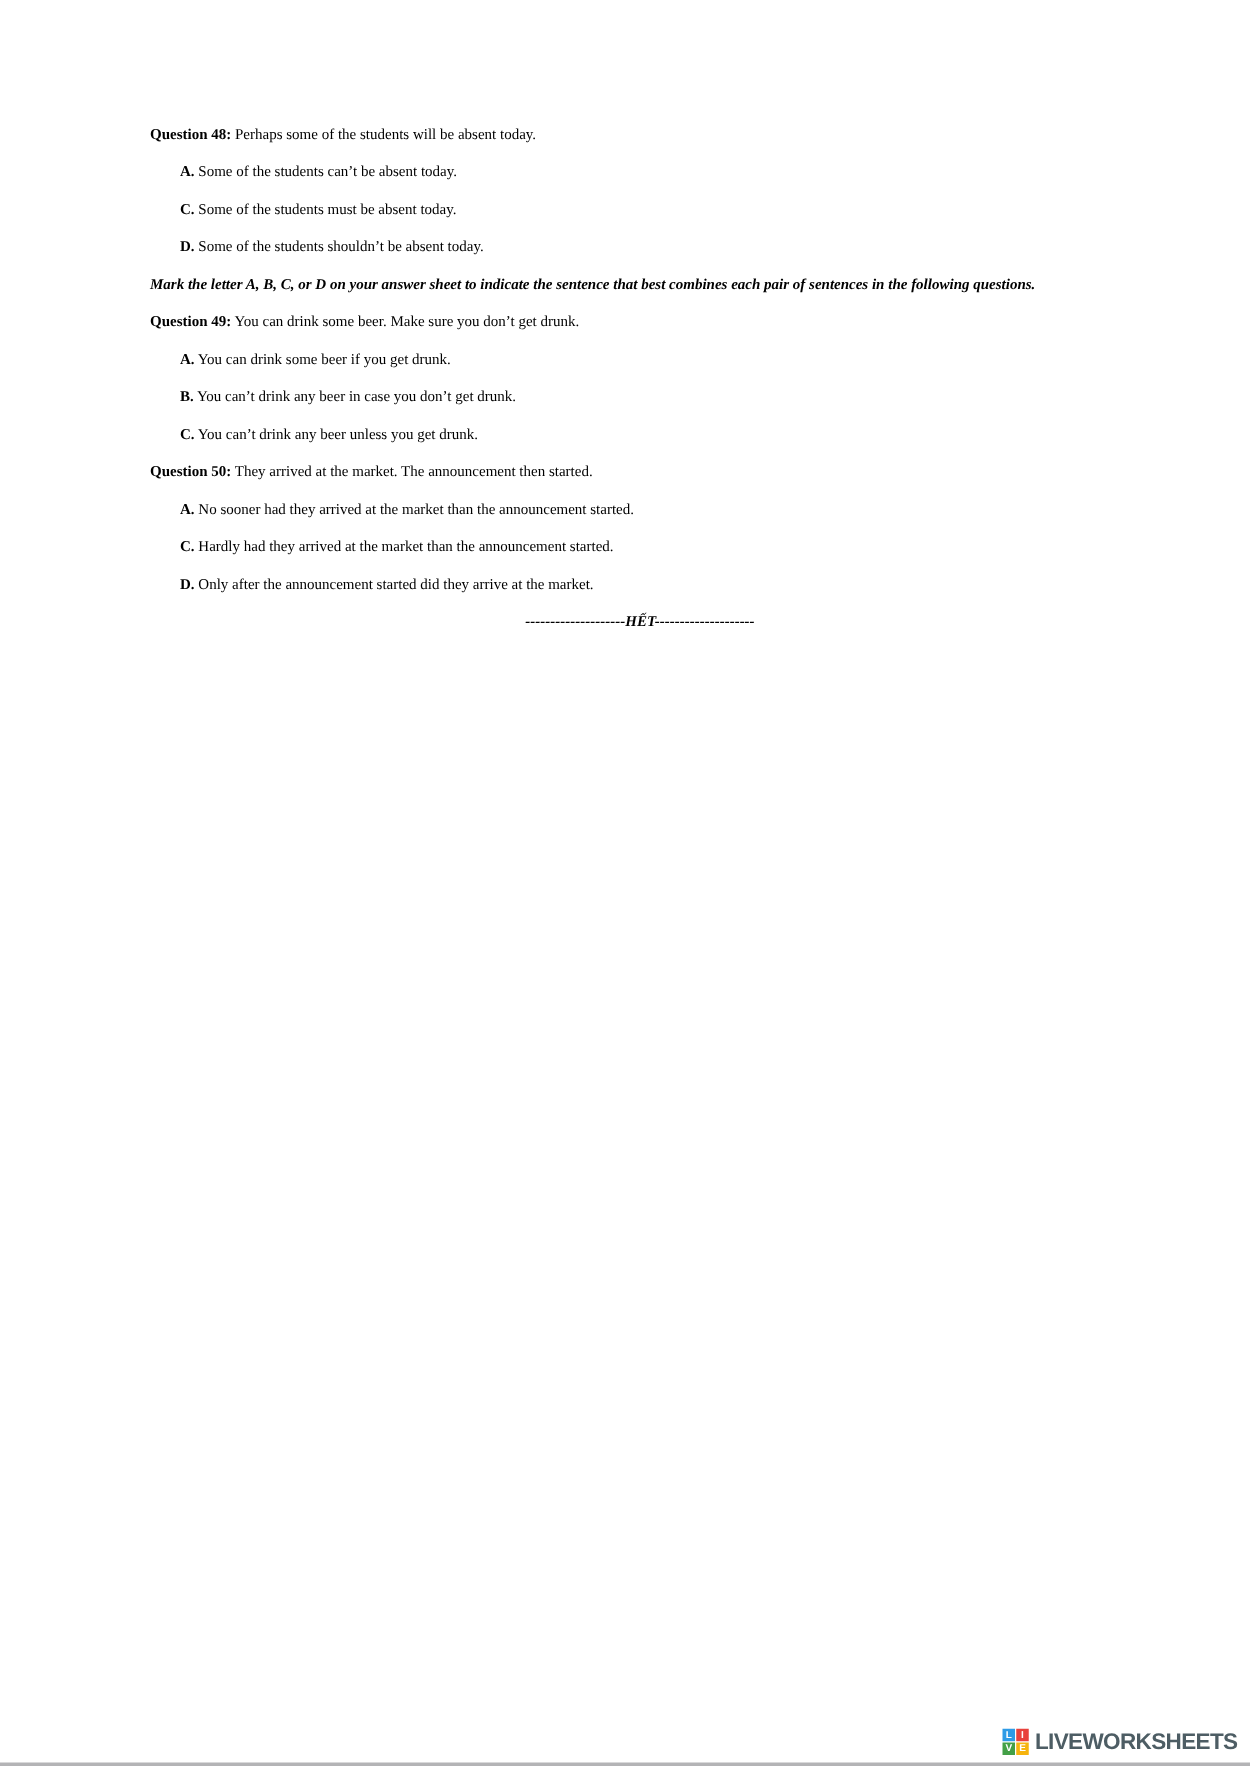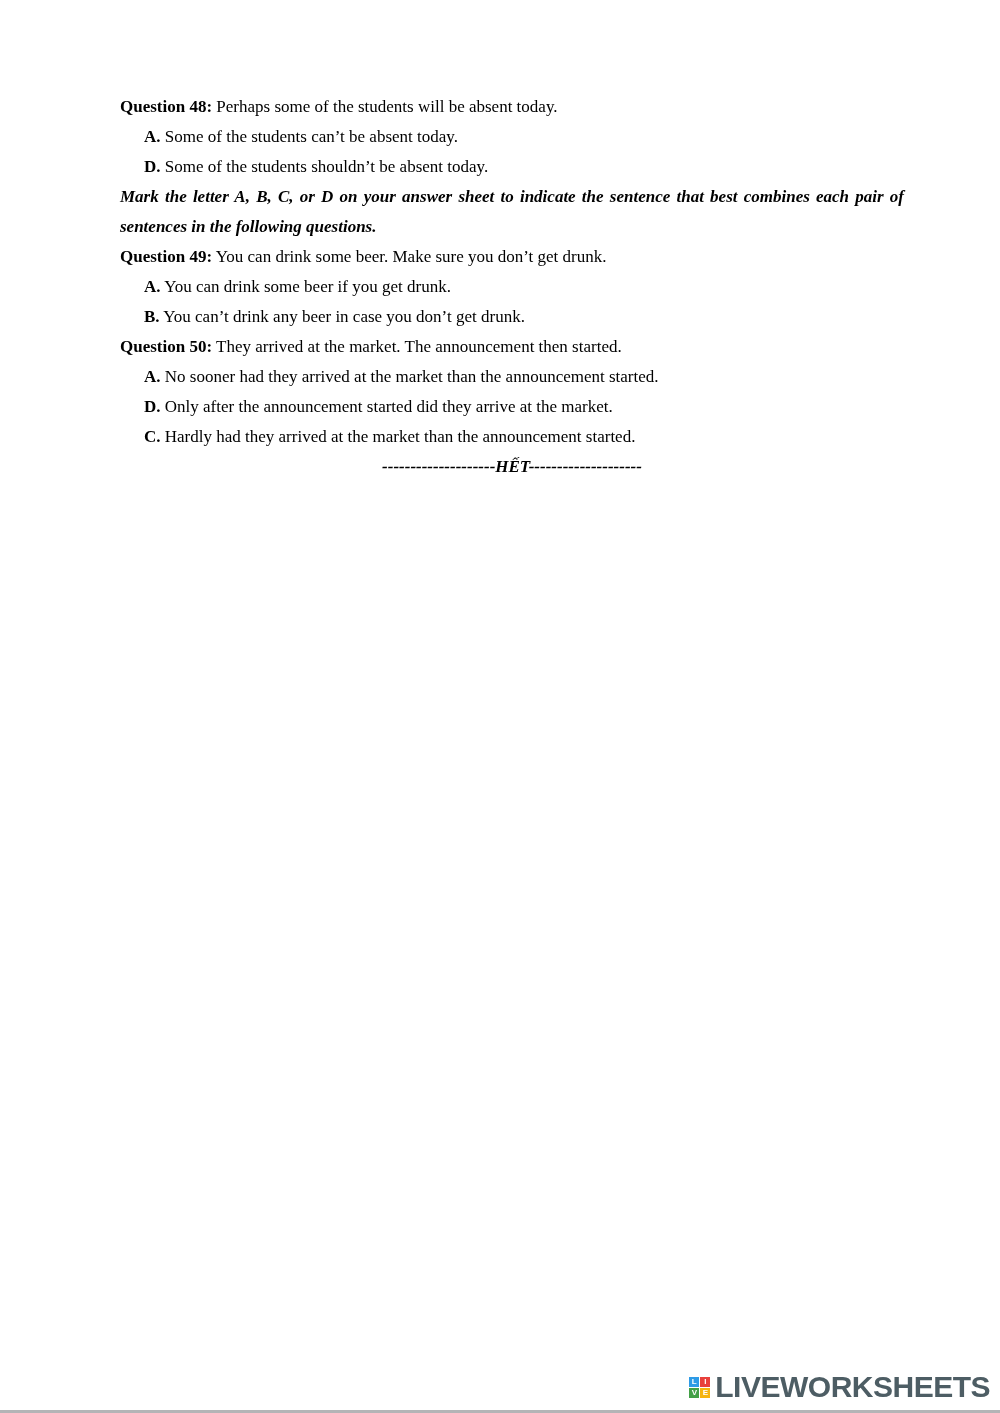--- a/index.html
+++ b/index.html
@@ -9,21 +9,21 @@
     height: 1413px;
     position: relative;
     overflow: hidden;
     font-family: "Liberation Serif", serif;
     color: #000000;
   }
   .content {
     padding: 92px 96px 0 120px;
   }
   .line {
-    font-size: 17px;
+    font-size: 12px;
     line-height: 30px;
   }
   .q-label, .opt-letter { font-weight: bold; }
   .opt { padding-left: 24px; }
   .instruction {
     font-weight: bold;
     font-style: italic;
     text-align: justify;
   }
   .end-marker {
@@ -55,21 +55,21 @@
     justify-content: center;
     color: #ffffff;
     font-family: "Liberation Sans", sans-serif;
     font-size: 8px;
     font-weight: bold;
     line-height: 1;
   }
   .logo-text {
     font-family: "Liberation Sans", sans-serif;
     font-weight: bold;
-    font-size: 30px;
+    font-size: 18px;
     letter-spacing: -0.5px;
     color: #4d5d64;
   }
   .bottom-edge {
     position: absolute;
     left: 0;
     right: 0;
     bottom: 0;
     height: 3px;
     background: #b4b4b6;
@@ -84,58 +84,66 @@
     <section>
       <p class="line">
         <span class="q-label">Question 48:</span>
         <span>Perhaps some of the students will be absent today.</span>
       </p>
       <p class="line opt">
         <span class="opt-letter">A.</span>
         <span>Some of the students can’t be absent today.</span>
       </p>
       <p class="line opt">
+        <span class="opt-letter">C.</span>
+        <span>Some of the students must be absent today.</span>
+      </p>
+      <p class="line opt">
         <span class="opt-letter">D.</span>
         <span>Some of the students shouldn’t be absent today.</span>
       </p>
     </section>
 
     <p class="line instruction">Mark the letter A, B, C, or D on your answer sheet to indicate the sentence that best combines each pair of sentences in the following questions.</p>
 
     <section>
       <p class="line">
         <span class="q-label">Question 49:</span>
         <span>You can drink some beer. Make sure you don’t get drunk.</span>
       </p>
       <p class="line opt">
         <span class="opt-letter">A.</span>
         <span>You can drink some beer if you get drunk.</span>
       </p>
       <p class="line opt">
         <span class="opt-letter">B.</span>
         <span>You can’t drink any beer in case you don’t get drunk.</span>
       </p>
+      <p class="line opt">
+        <span class="opt-letter">C.</span>
+        <span>You can’t drink any beer unless you get drunk.</span>
+      </p>
     </section>
 
     <section>
       <p class="line">
         <span class="q-label">Question 50:</span>
         <span>They arrived at the market. The announcement then started.</span>
       </p>
       <p class="line opt">
         <span class="opt-letter">A.</span>
         <span>No sooner had they arrived at the market than the announcement started.</span>
       </p>
       <p class="line opt">
+        <span class="opt-letter">C.</span>
+        <span>Hardly had they arrived at the market than the announcement started.</span>
+      </p>
+      <p class="line opt">
         <span class="opt-letter">D.</span>
         <span>Only after the announcement started did they arrive at the market.</span>
-      </p>
-      <p class="line opt">
-        <span class="opt-letter">C.</span>
-        <span>Hardly had they arrived at the market than the announcement started.</span>
       </p>
     </section>
 
     <p class="line end-marker">--------------------HẾT--------------------</p>
 
   </main>
 
   <footer class="footer">
     <a class="logo">
       <span class="logo-icon">

